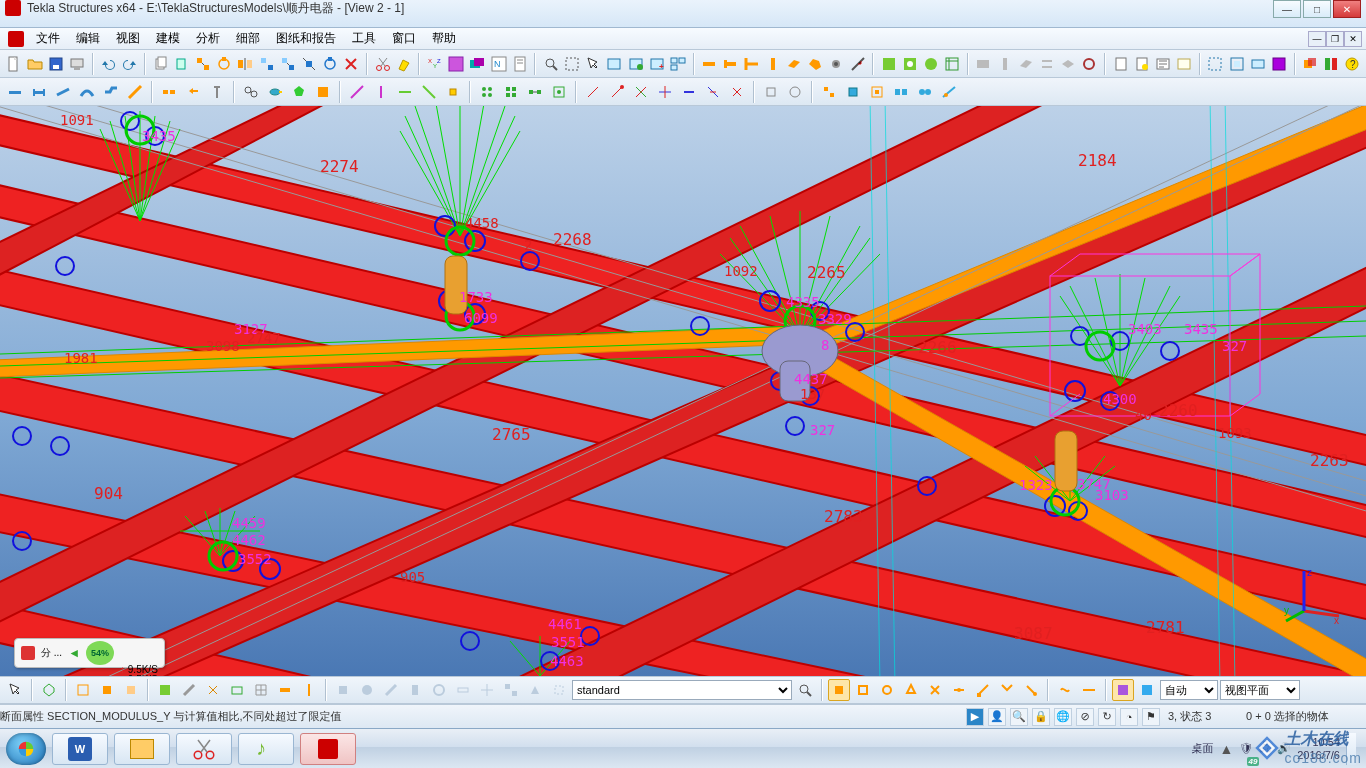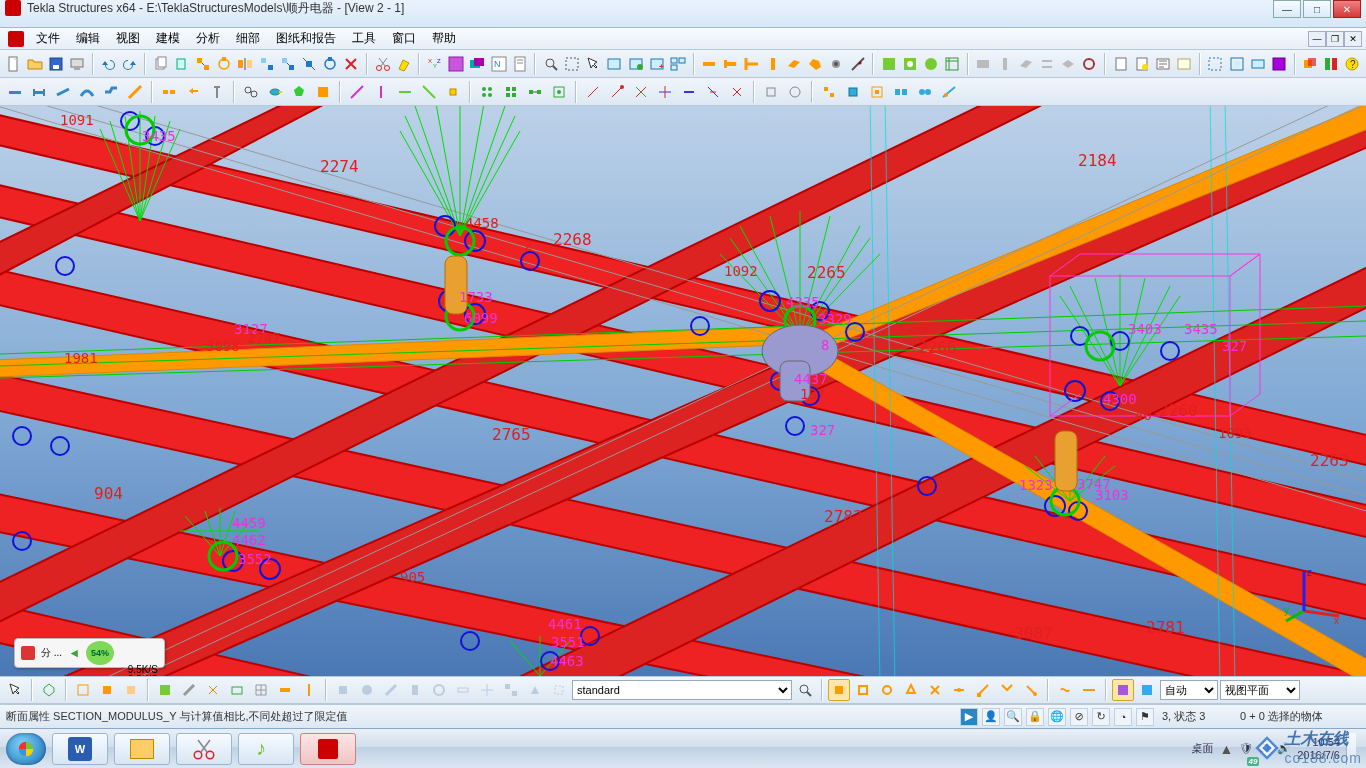--- a/index.html
+++ b/index.html
@@ -41,21 +41,21 @@
 
 .axis-widget { position:absolute; right:22px; bottom:50px; width:60px; height:60px;}
 
 
 .sel-toolbar { position:absolute; left:0; top:676px; width:1366px; height:28px; background:linear-gradient(#f0f5fb,#dde8f3); border-top:1px solid #b8c8d8; border-bottom:1px solid #b8c8d8; display:flex; align-items:center; padding:0 4px; gap:2px; font-size:11px;}
 .sel-toolbar select { height:20px; font-size:11px; border:1px solid #9ab; background:#fff; }
 .sel-toolbar .combo { width:220px; }
 .sel-toolbar .combo-sm { width:58px; }
 
 
-.statusbar { position:absolute; left:0; top:704px; width:1366px; height:24px; background:linear-gradient(#f0f5fb,#dde8f3); border-top:1px solid #b8c8d8; display:flex; align-items:center; font-size:11px; padding:0 6px; gap:8px; color:#333;}
+.statusbar { position:absolute; left:0; top:704px; width:1366px; height:24px; background:linear-gradient(#f0f5fb,#dde8f3); border-top:1px solid #b8c8d8; display:flex; align-items:center; font-size:11px; padding:0 0; gap:8px; color:#333;}
 .statusbar .msg { flex:0 0 auto; }
 .statusbar .spacer { flex:1; }
 .statusbar .status-icons { display:flex; gap:4px; align-items:center;}
 .statusbar .si { width:18px;height:18px;border:1px solid #c0d0e0;background:#eef4fa;display:flex;align-items:center;justify-content:center;font-size:11px;}
 
 
 .taskbar { position:absolute; left:0; top:728px; width:1366px; height:40px; background:linear-gradient(#e9eff6 0%, #d2dfee 45%, #bfd0e2 46%, #dce7f2 100%); border-top:1px solid #8aa8c6; display:flex; align-items:center; padding:0 6px; gap:6px; font-size:11px;}
 .taskbar .start { width:40px;height:32px;border-radius:16px; background:radial-gradient(circle at 40% 35%, #7cd0f8, #1b6fb5); box-shadow:0 0 4px rgba(0,0,0,.4) inset; display:flex;align-items:center;justify-content:center;}
 .taskbar .start svg{width:22px;height:22px;}
 .taskbar .task-item { width:56px; height:32px; border:1px solid #9ab6d2; background:linear-gradient(#f6faff,#d8e6f3); border-radius:3px; display:flex;align-items:center;justify-content:center;}

